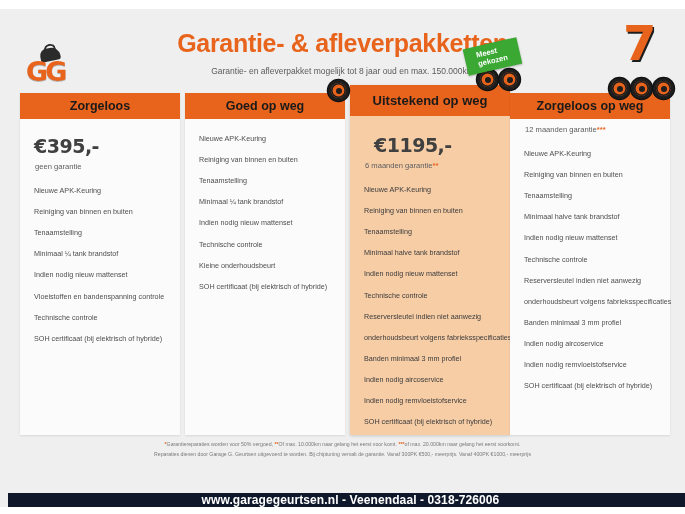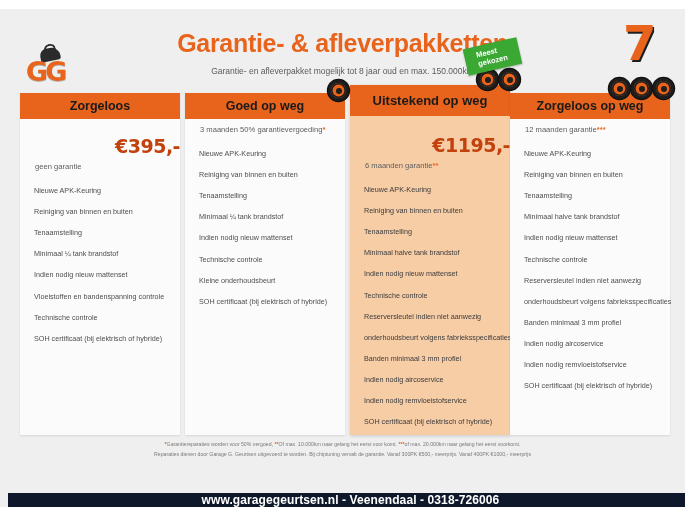--- a/index.html
+++ b/index.html
@@ -66,22 +66,22 @@
   .col-head{
     height:26px;background:#e8641c;
     display:flex;align-items:center;justify-content:center;
     color:#1a1a1a;font-weight:bold;font-size:12.5px;
     position:relative;
   }
   .col.c3 .col-head{height:31px;font-size:13px;}
 
   .price{
     font-family:"DejaVu Sans", sans-serif;
-    font-size:19px;font-weight:bold;color:#c2410c;letter-spacing:-0.5px;
-    padding:18px 0 0 14px;line-height:1;text-align:right;
+    font-size:19px;font-weight:bold;color:#404040;letter-spacing:-0.5px;
+    padding:18px 0 0 14px;line-height:1;
   }
   .col.c3 .price{padding-top:20px;padding-left:24px;}
   .price-sub{
     font-size:7.6px;color:#5d5d5d;padding:6px 0 0 15px;
   }
   .price-sub .star{color:#e8641c;font-weight:bold;}
 
   .feat-list{margin:0;padding:16px 10px 0 14px;list-style:none;}
   .feat-list li{
     font-size:7.2px;color:#4e4e4e;line-height:1.1;
@@ -181,23 +181,20 @@
         </ul>
     </div>
 
     <div class="col c2">
       <div class="col-head">
         <span>Goed op weg</span>
         <div class="tires t2">
             <div class="tire"></div>
           </div>
       </div>
-      <div class="price-sub">
-        <span>3 maanden 50% garantievergoeding</span><span class="star">*</span>
-      </div>
       <ul class="feat-list">
           <li>Nieuwe APK-Keuring</li>
           <li>Reiniging van binnen en buiten</li>
           <li>Tenaamstelling</li>
           <li>Minimaal ¼ tank brandstof</li>
           <li>Indien nodig nieuw mattenset</li>
           <li>Technische controle</li>
           <li>Kleine onderhoudsbeurt</li>
           <li>SOH certificaat (bij elektrisch of hybride)</li>
         </ul>

